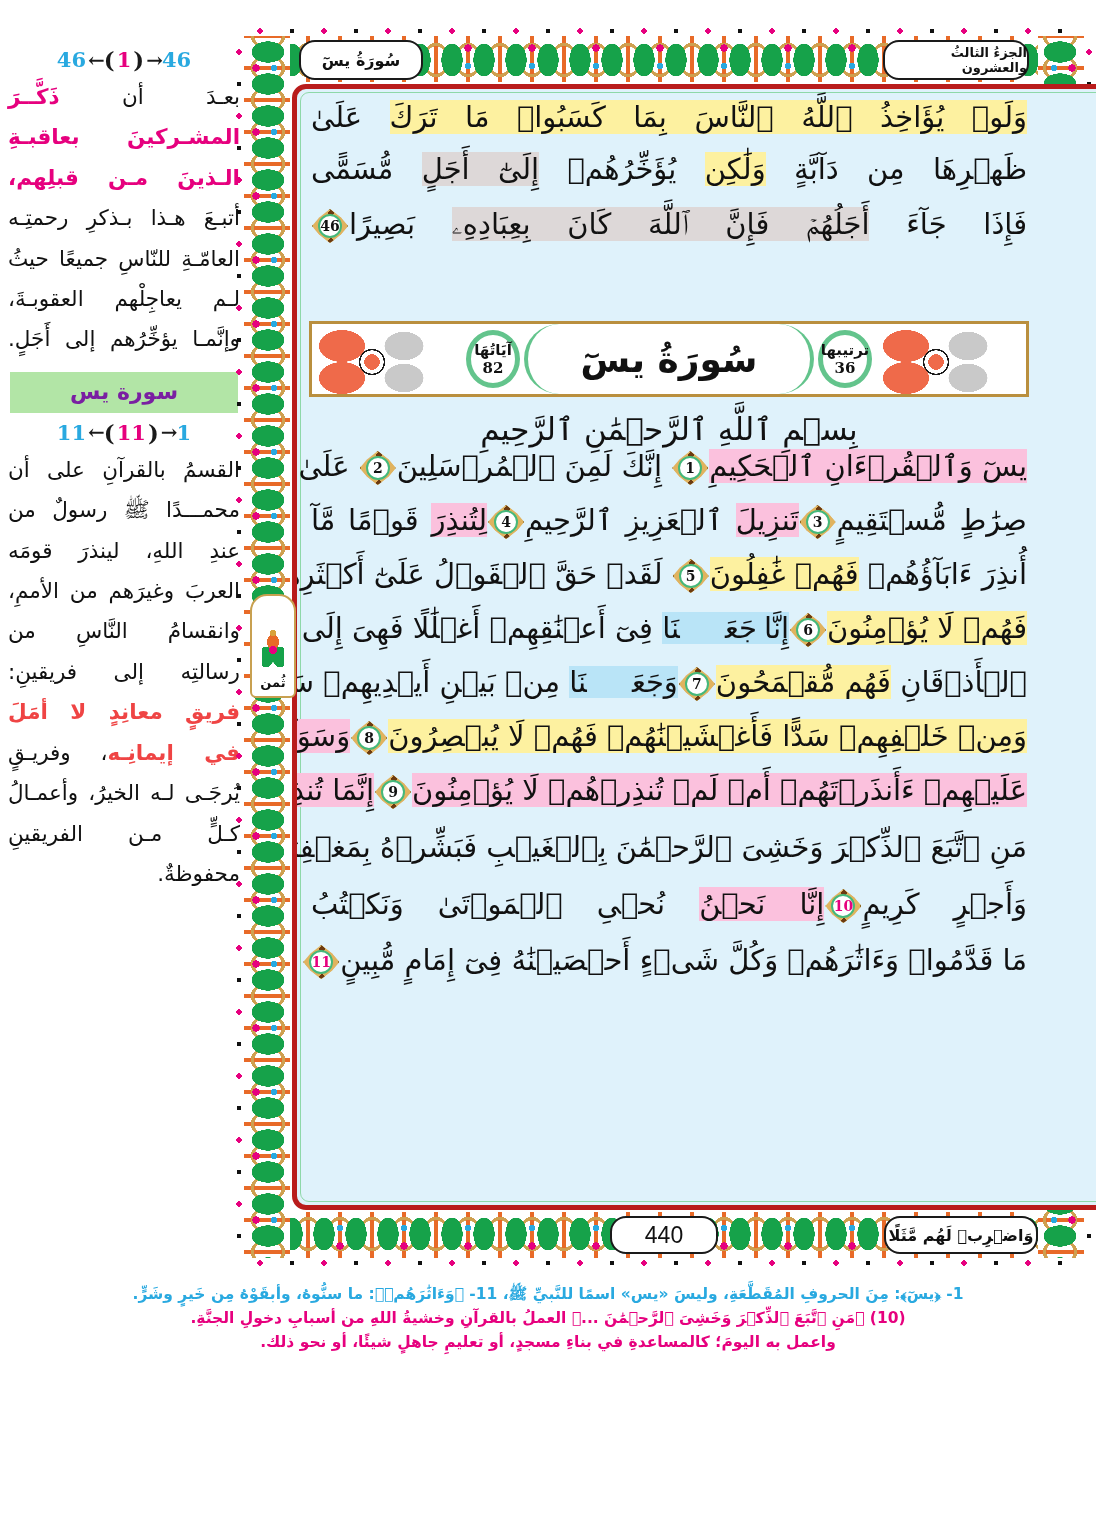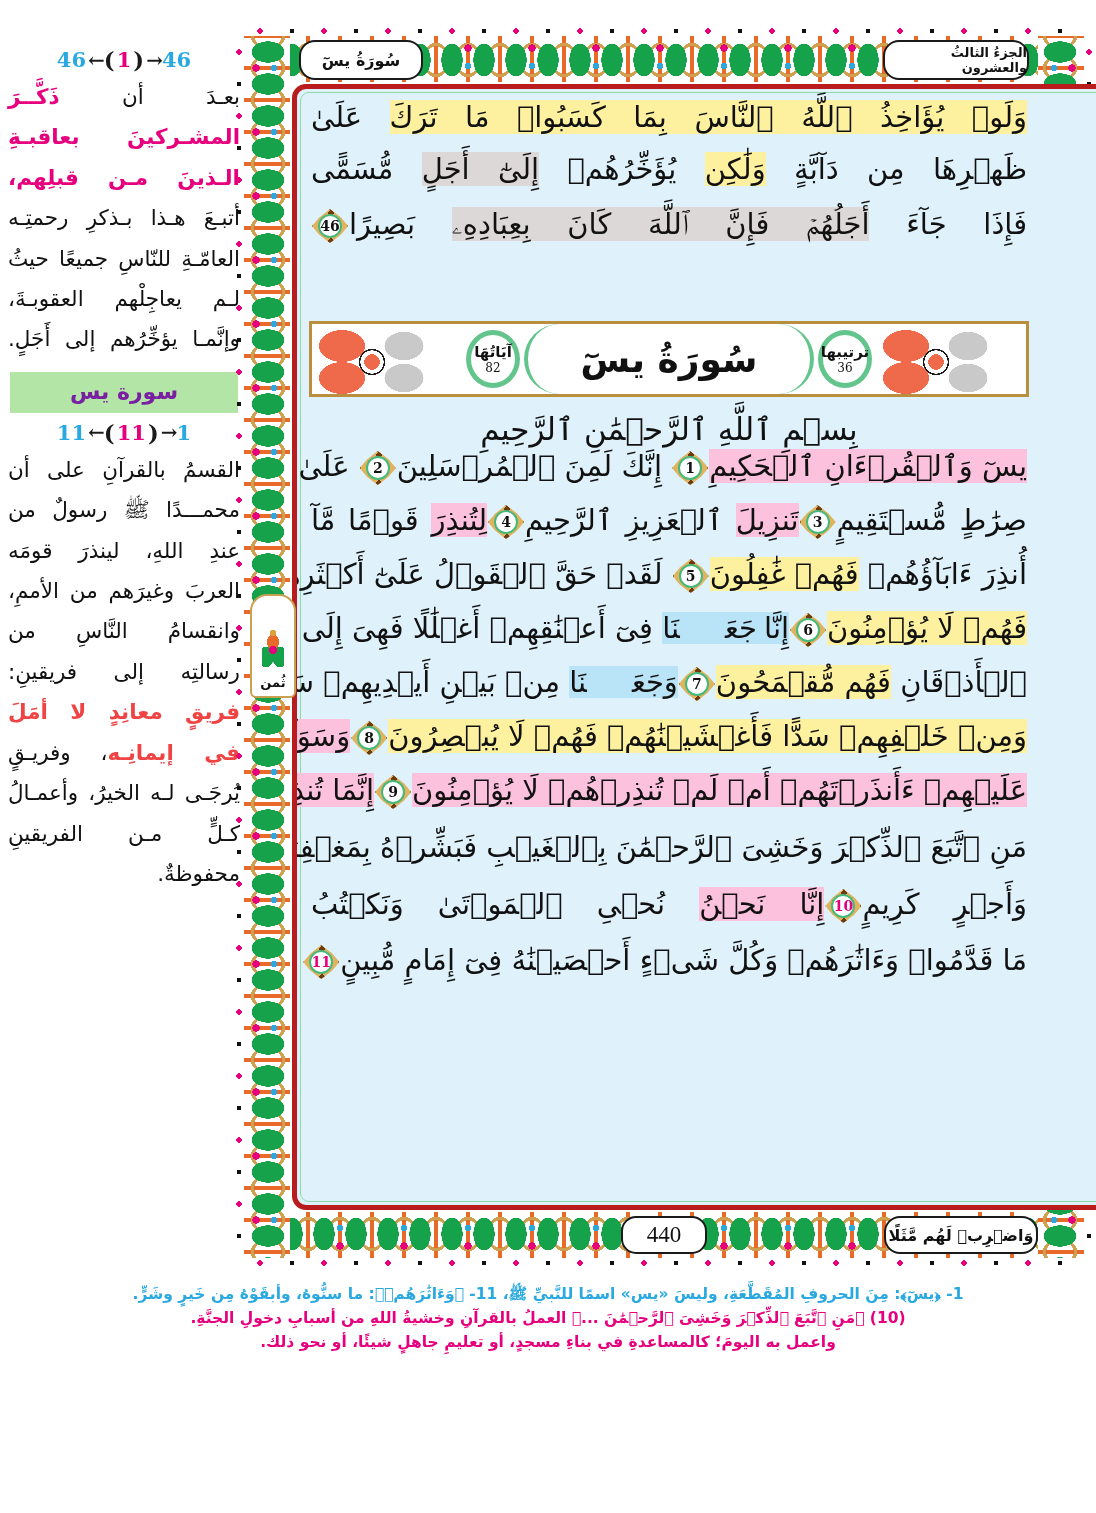--- a/index.html
+++ b/index.html
@@ -194,24 +194,23 @@
     bottom: 4px;
     display: flex;
     align-items: center;
     justify-content: center;
     color: #111;
     z-index: 6;
     direction: rtl;
   }
   #page-num {
     left: 50%; transform: translateX(-50%);
-    width: 86px;
-    font-family: Liberation Serif, serif;
+    width: 108px;
+    font-family: Liberation Sans, sans-serif;
     font-size: 23px;
-    border-radius: 15px;
   }
   #catchword {
     right: 46px; width: 154px;
     font-size: 16px; font-weight: bold;
     font-family: "DejaVu Sans", sans-serif;
   }
 
   
   #thumn-marker {
     position: absolute;
@@ -328,21 +327,21 @@
     position: absolute;
     left: 4px; top: 6px; right: 4px; bottom: 6px;
     border: 5px solid #63c48c;
     border-radius: 50%;
   }
   #surah-banner .badge .b-lbl {
     font-size: 15px; font-weight: bold; color: #111; direction: rtl; z-index: 2;
   }
   #surah-banner .badge .b-val {
     font-family: "DejaVu Serif", serif;
-    font-size: 12px; font-weight: normal; color: #111; z-index: 2;
+    font-size: 15px; font-weight: bold; color: #111; z-index: 2;
   }
   #surah-banner .title-box {
     flex: 1;
     display: flex; align-items: center; justify-content: center;
     background: #ffffff;
     border-left: 4px solid #63c48c;
     border-right: 4px solid #63c48c;
     border-radius: 38px;
     font-size: 36px; font-weight: bold; color: #111;
     direction: rtl;

